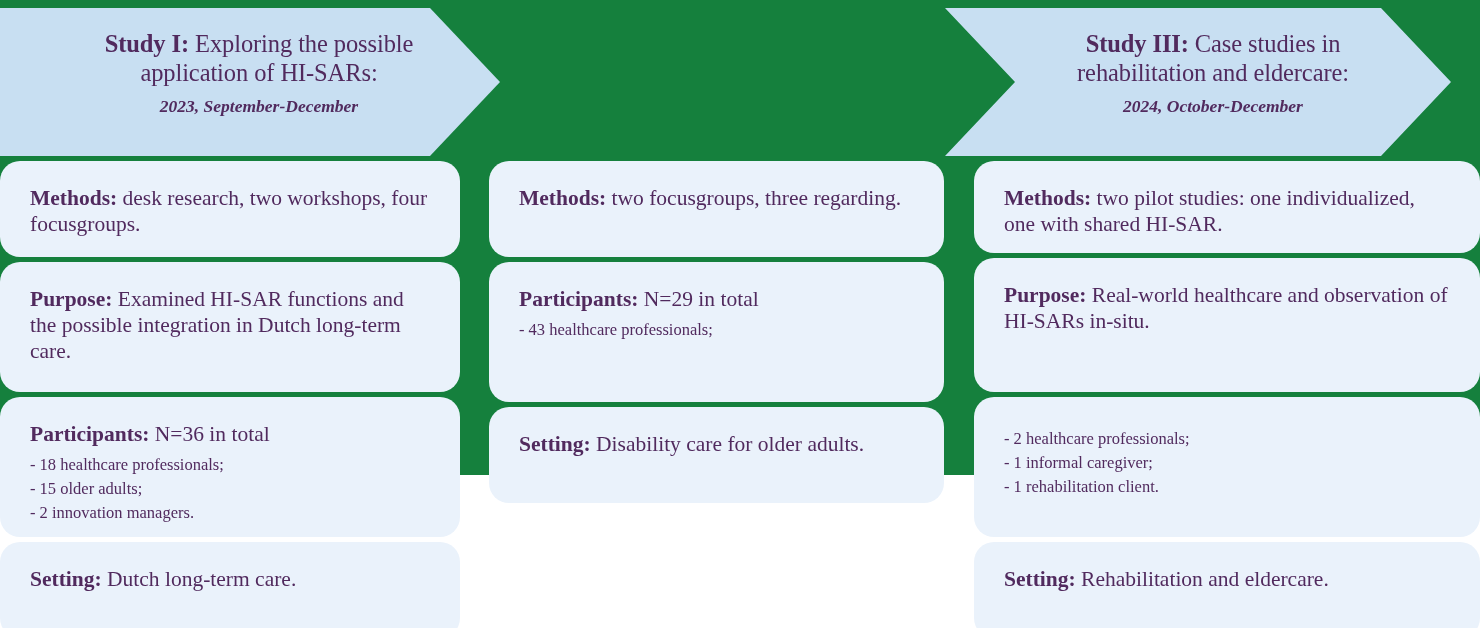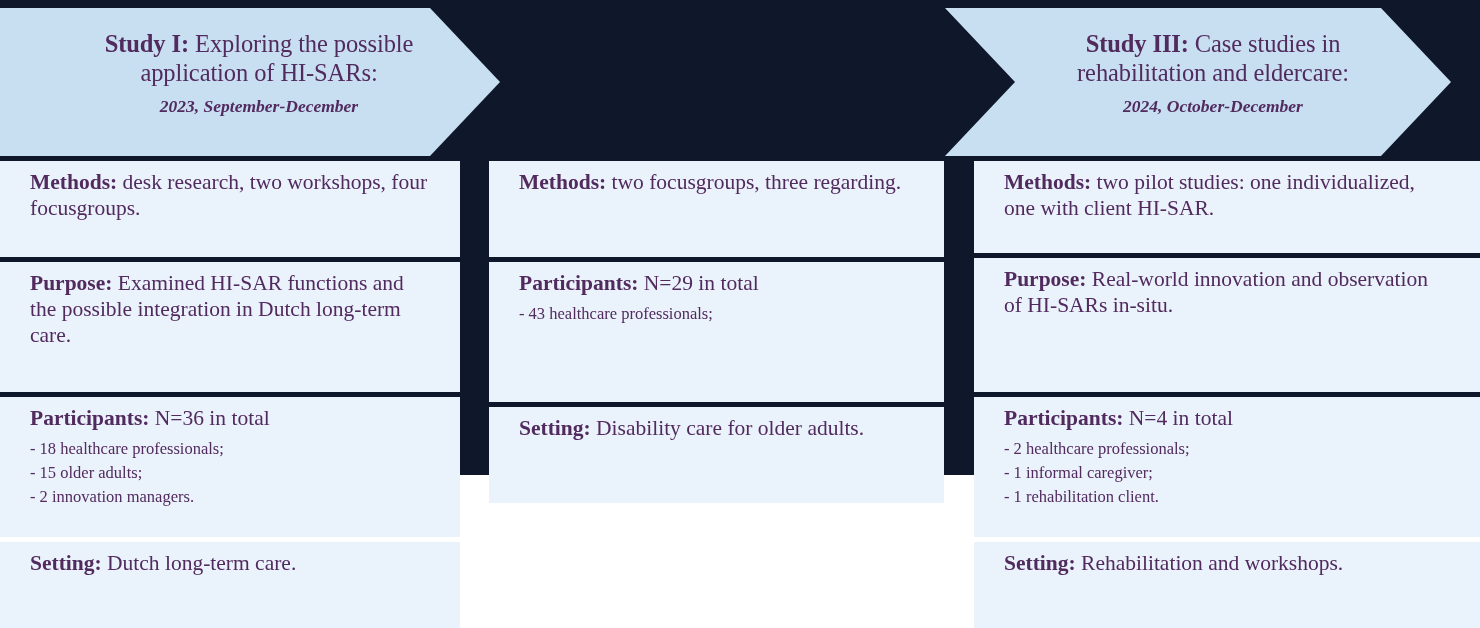--- a/index.html
+++ b/index.html
@@ -11,21 +11,21 @@
     width: 1480px;
     height: 628px;
     font-family: "Liberation Serif", "DejaVu Serif", serif;
     overflow: hidden;
   }
 
   #diagram {
     position: relative;
     width: 1480px;
     height: 475px;
-    background: #0f172a;
+    background: #15803d;
   }
 
   
   .column {
     position: absolute;
     top: 0;
     height: 628px;
   }
   .col-1 { left: 0px;    width: 460px; }
   .col-2 { left: 489px;  width: 455px; }
@@ -93,23 +93,24 @@
     right: 0;
     bottom: 0;
   }
   .col-1 .panels { width: 460px; }
   .col-2 .panels { width: 455px; }
   .col-3 .panels { width: 506px; }
 
   .panel {
     background: #eaf2fb;
     box-sizing: border-box;
-    padding: 8px 30px 10px 30px;
+    padding: 24px 30px 10px 30px;
     color: #512a5e;
     overflow: hidden;
+    border-radius: 20px;
   }
   .panel + .panel { margin-top: 5px; }
 
   .panel-text {
     font-size: 21.5px;
     line-height: 1.22;
   }
   .panel-text .lead { font-weight: bold; }
 
   .sub-list {
@@ -198,39 +199,36 @@
   <div class="column col-3">
     <div class="arrow-header">
       <div class="arrow-title">
         <span class="lead">Study III:</span><span> Case studies in rehabilitation and eldercare:</span>
       </div>
       <div class="arrow-date">2024, October-December</div>
     </div>
     <div class="panels">
       <div class="panel row-methods">
         <div class="panel-text">
-          <span class="lead">Methods:</span><span> two pilot studies: one individualized, one with client HI-SAR.</span>
+          <span class="lead">Methods:</span><span> two pilot studies: one individualized, one with shared HI-SAR.</span>
         </div>
       </div>
       <div class="panel row-purpose">
         <div class="panel-text">
-          <span class="lead">Purpose:</span><span> Real-world innovation and observation of HI-SARs in-situ.</span>
+          <span class="lead">Purpose:</span><span> Real-world healthcare and observation of HI-SARs in-situ.</span>
         </div>
       </div>
       <div class="panel row-participants">
-        <div class="panel-text">
-          <span class="lead">Participants:</span><span> N=4 in total</span>
-        </div>
         <ul class="sub-list">
           <li>- 2 healthcare professionals;</li>
           <li>- 1 informal caregiver;</li>
           <li>- 1 rehabilitation client.</li>
         </ul>
       </div>
       <div class="panel row-setting">
         <div class="panel-text">
-          <span class="lead">Setting:</span><span> Rehabilitation and workshops.</span>
+          <span class="lead">Setting:</span><span> Rehabilitation and eldercare.</span>
         </div>
       </div>
     </div>
   </div>
 
 </div>
 
 </body></html>

